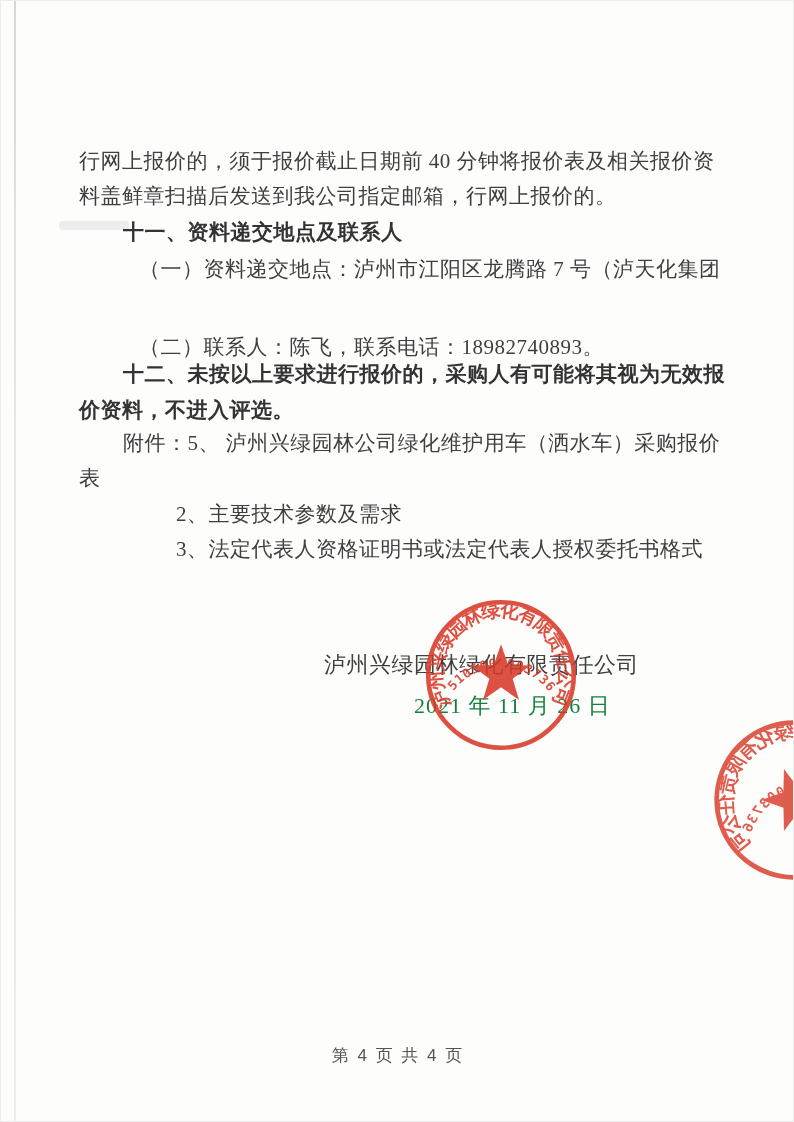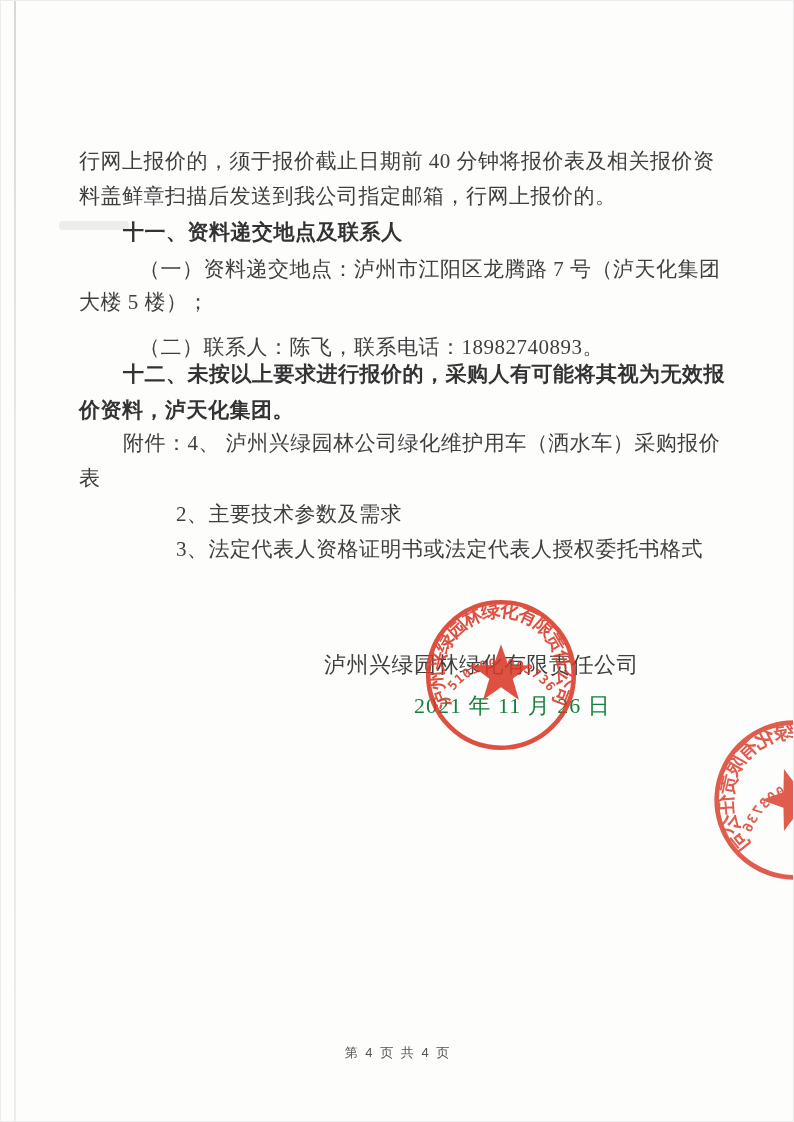--- a/index.html
+++ b/index.html
@@ -56,21 +56,21 @@
     font-size:22px;color:#3f3f3f;white-space:nowrap;letter-spacing:0.5px;
   }
   .sig-date{
     position:absolute;left:413px;top:690px;
     font-size:22px;color:#15803d;white-space:nowrap;letter-spacing:1px;
   }
   
   .footer{
     position:absolute;left:0;top:1043px;width:794px;
     text-align:center;
-    font-size:13px;color:#555;
+    font-size:17px;color:#555;
     letter-spacing:2px;
     font-family:"Liberation Sans","DejaVu Sans",sans-serif;
   }
   
   .stamp{
     position:absolute;
     pointer-events:none;
   }
   .stamp1{
     left:418px;top:592px;width:164px;height:164px;
@@ -87,25 +87,24 @@
 
 <div class="page">
 
   <div class="scan-edge-left"></div>
   <div class="scan-smudge"></div>
 
   <div class="line l2">行网上报价的，须于报价截止日期前 40 分钟将报价表及相关报价资</div>
   <div class="line l3">料盖鲜章扫描后发送到我公司指定邮箱，行网上报价的。</div>
   <div class="line l4 bold">十一、资料递交地点及联系人</div>
   <div class="line l5">（一）资料递交地点：泸州市江阳区龙腾路 7 号（泸天化集团</div>
-  <div class="line l6">大楼 5 楼）；</div>
   <div class="line l7">（二）联系人：陈飞，联系电话：18982740893。</div>
   <div class="line l8 bold">十二、未按以上要求进行报价的，采购人有可能将其视为无效报</div>
-  <div class="line l9 bold">价资料，泸天化集团。</div>
-  <div class="line l10">附件：4、 泸州兴绿园林公司绿化维护用车（洒水车）采购报价</div>
+  <div class="line l9 bold">价资料，不进入评选。</div>
+  <div class="line l10">附件：5、 泸州兴绿园林公司绿化维护用车（洒水车）采购报价</div>
   <div class="line l11">表</div>
   <div class="line l12">2、主要技术参数及需求</div>
   <div class="line l13">3、法定代表人资格证明书或法定代表人授权委托书格式</div>
 
   <div class="sig-company">泸州兴绿园林绿化有限责任公司</div>
   <div class="sig-date">2021 年 11 月 26 日</div>
 
   <svg class="stamp stamp1" viewBox="0 0 160 160" aria-hidden="true">
     <defs>
       <path id="arcTop" d="M 33.3 112.7 A 57 57 0 1 1 126.7 112.7" fill="none"></path>

